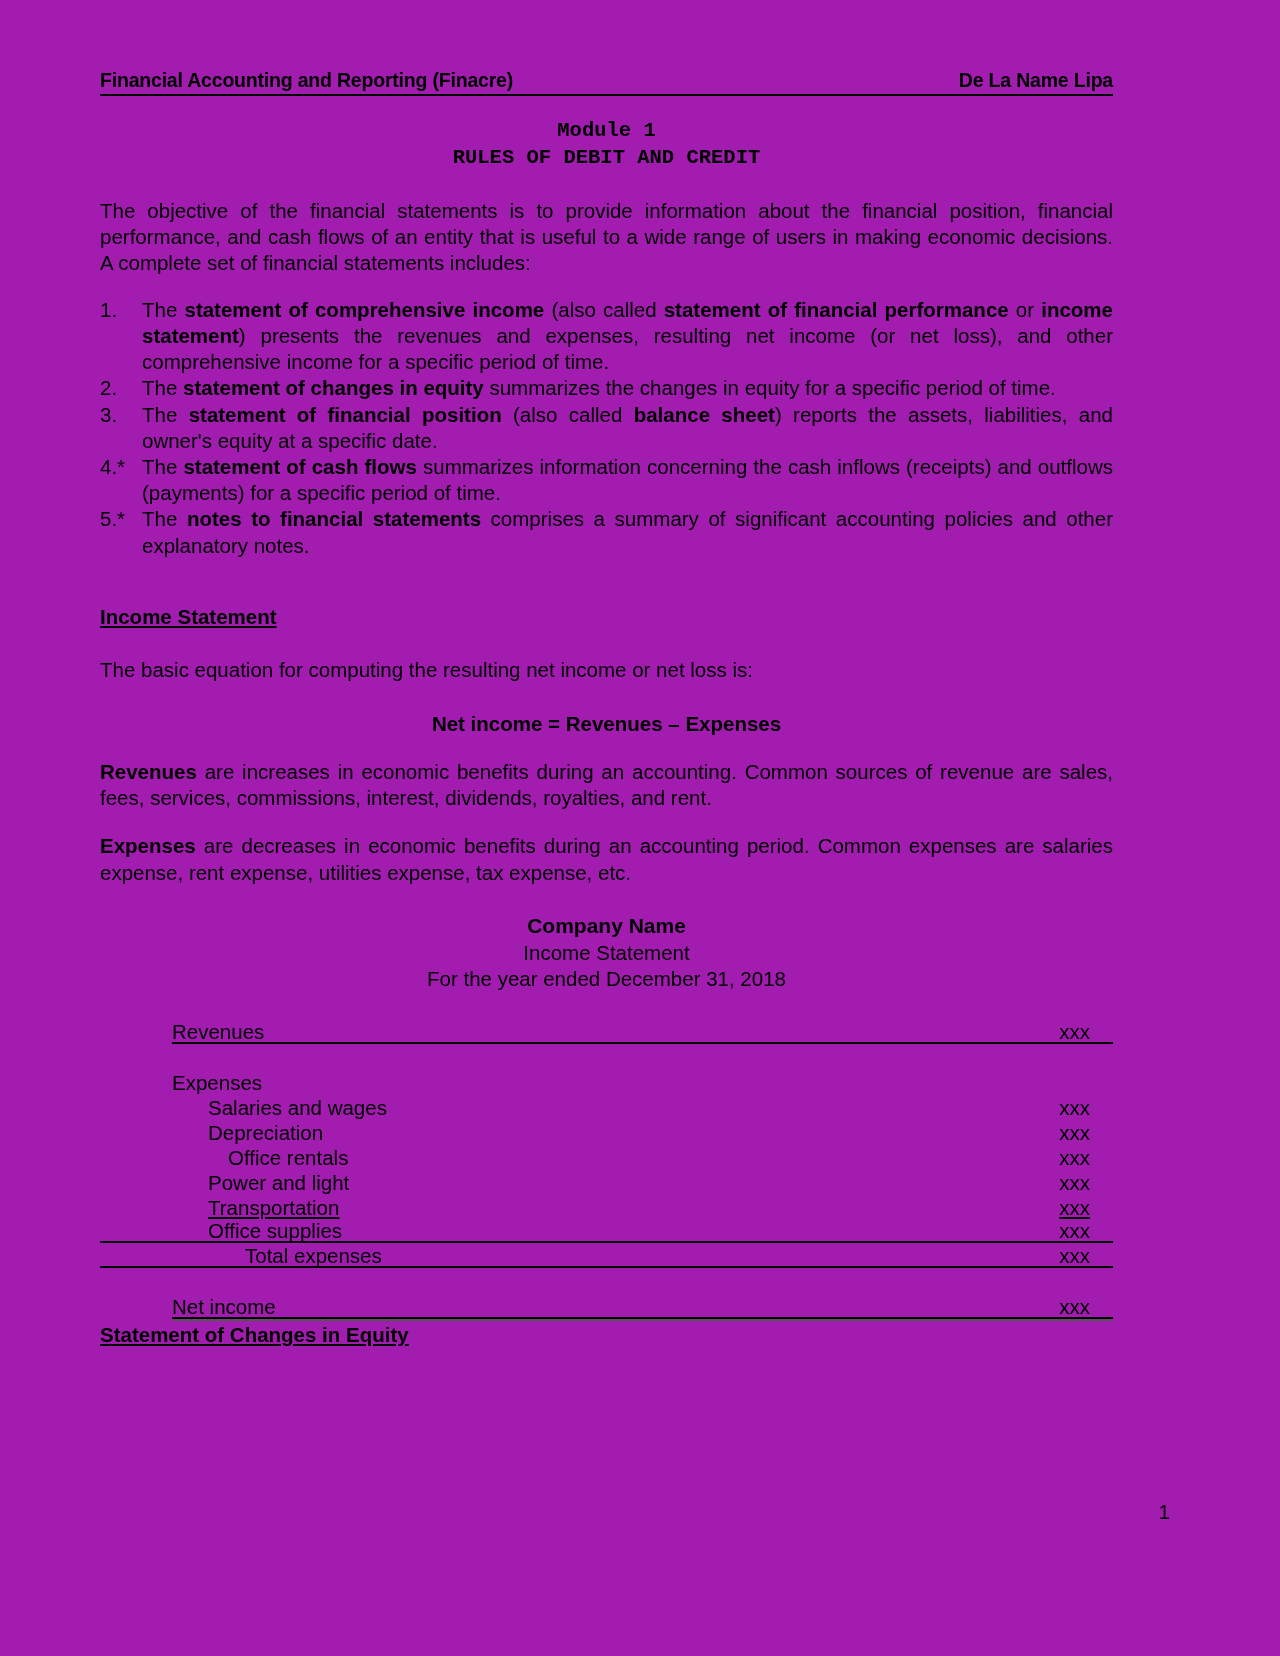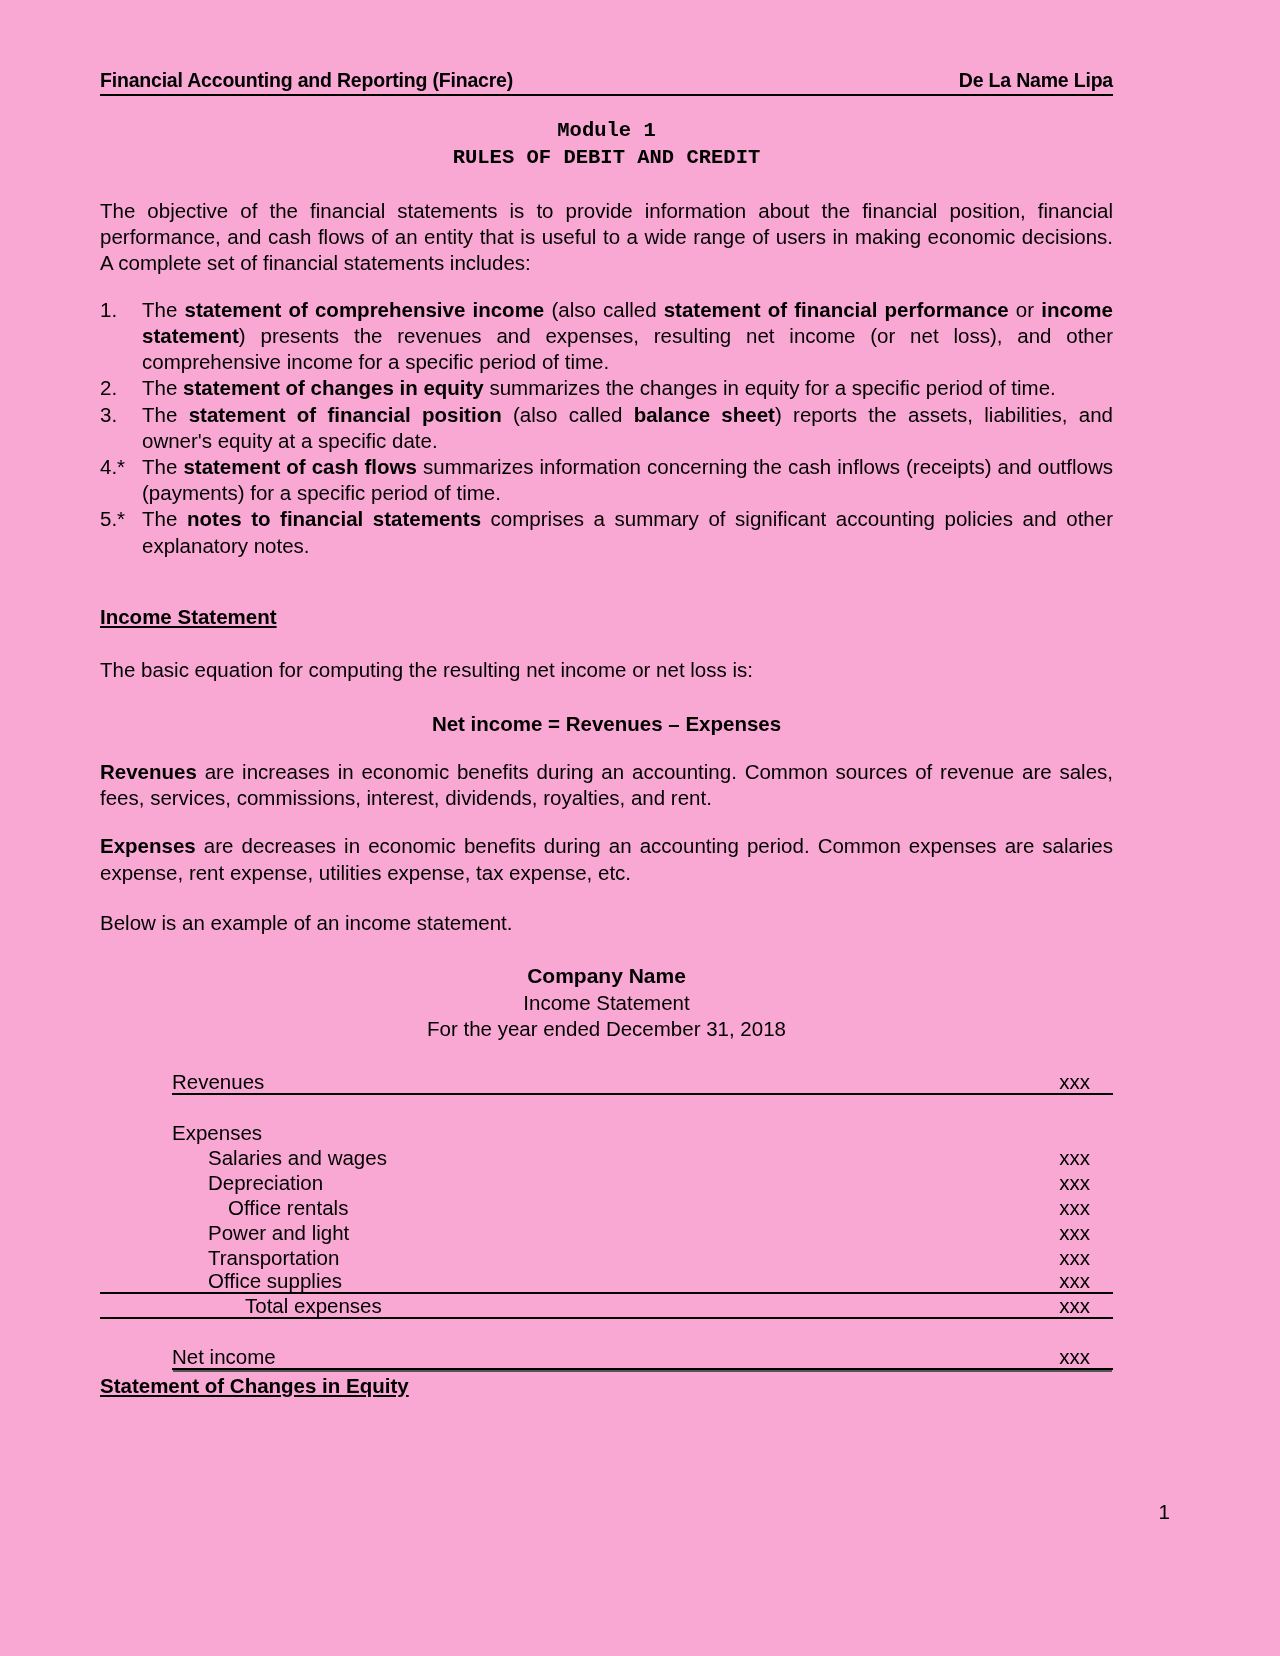--- a/index.html
+++ b/index.html
@@ -4,21 +4,21 @@
 <style>
   html, body {
     margin: 0;
     padding: 0;
     background: #ffffff;
   }
   .page {
     position: relative;
     width: 1280px;
     height: 1656px;
-    background: #f9a8d4;
+    background: #a21caf;
     font-family: "Liberation Sans", sans-serif;
     color: #000000;
     box-sizing: border-box;
     overflow: hidden;
   }
   .content {
     position: absolute;
     left: 100px;
     top: 0;
     width: 1013px; 
@@ -182,21 +182,20 @@
     <div class="equation">Net income = Revenues – Expenses</div>
 
     <p class="body">
       <b>Revenues</b><span> are increases in economic benefits during an accounting. Common sources of revenue are sales, fees, services, commissions, interest, dividends, royalties, and rent.</span>
     </p>
 
     <p class="body">
       <b>Expenses</b><span> are decreases in economic benefits during an accounting period. Common expenses are salaries expense, rent expense, utilities expense, tax expense, etc.</span>
     </p>
 
-    <p class="body note">Below is an example of an income statement.</p>
 
     <div class="stmt-head">
       <div class="coname">Company Name</div>
       <div>Income Statement</div>
       <div>For the year ended December 31, 2018</div>
     </div>
 
     <div class="is-table" id="is-table">
         <div class="is-row">
           <div style="display: flex; width: calc(100% - 72px); align-items: flex-end; border-bottom: 2px solid rgb(0, 0, 0); margin-left: 72px;">
@@ -235,21 +234,21 @@
           </div>
         </div>
         <div class="is-row">
           <div style="display: flex; width: calc(100% - 72px); align-items: center; margin-left: 72px;">
             <span class="label" style="margin-left: 36px;">Power and light</span>
             <span class="filler"></span>
             <span class="amount" style="margin-right: 23px;">xxx</span>
           </div>
         </div>
         <div class="is-row">
-          <div style="display: flex; width: calc(100% - 72px); align-items: flex-end; margin-left: 72px;">
+          <div style="display: flex; width: calc(100% - 72px); align-items: flex-end; margin-left: 72px; text-decoration: underline;">
             <span class="label" style="margin-left: 36px;">Transportation</span>
             <span class="filler"></span>
             <span class="amount" style="margin-right: 23px;">xxx</span>
           </div>
         </div>
         <div class="is-row">
           <div style="display: flex; width: calc(100% + 0px); align-items: flex-end; border-bottom: 2px solid rgb(0, 0, 0); margin-left: 0px;">
             <span class="label" style="margin-left: 108px;">Office supplies</span>
             <span class="filler"></span>
             <span class="amount" style="margin-right: 23px;">xxx</span>

